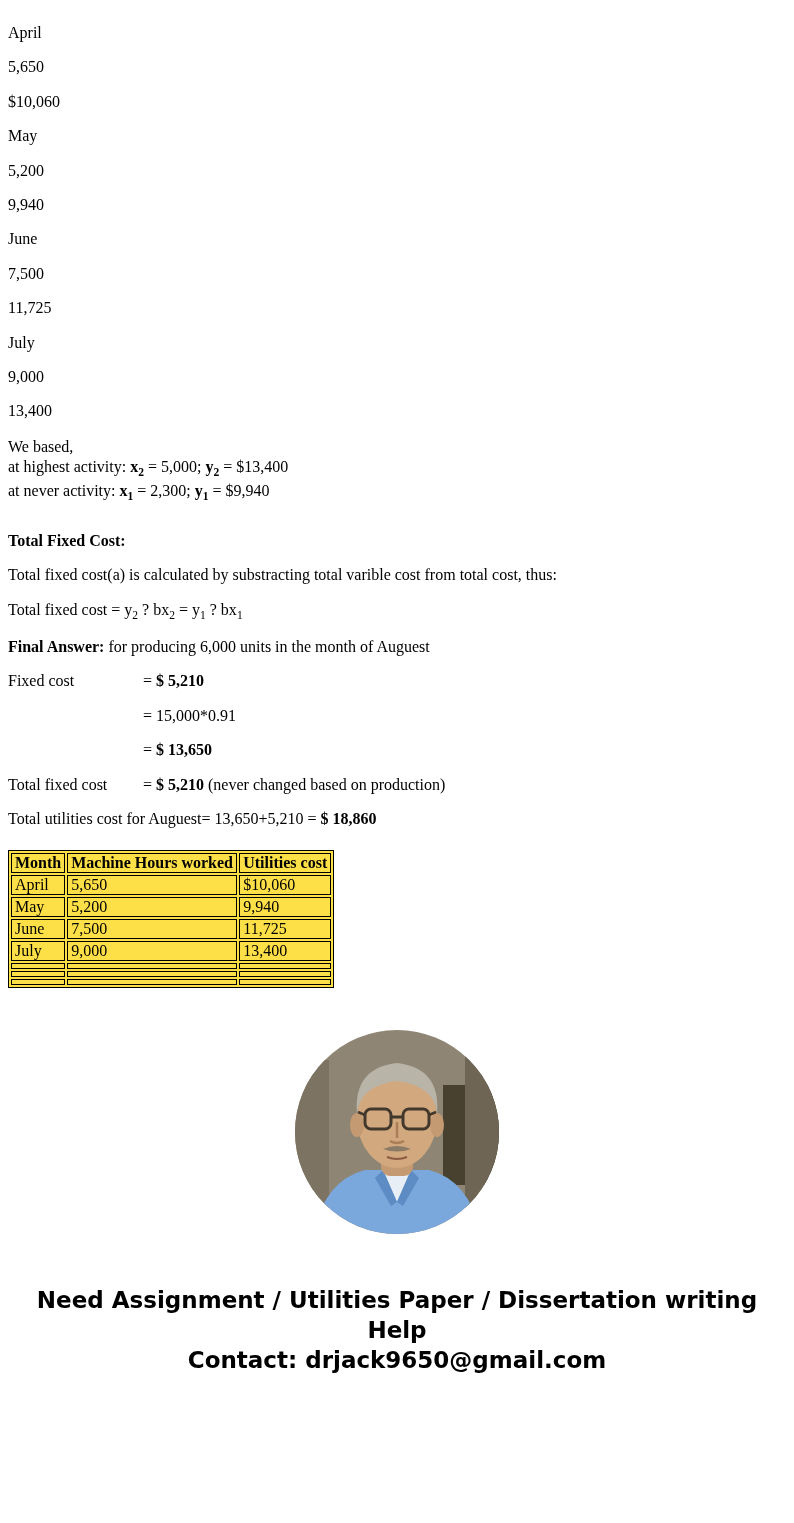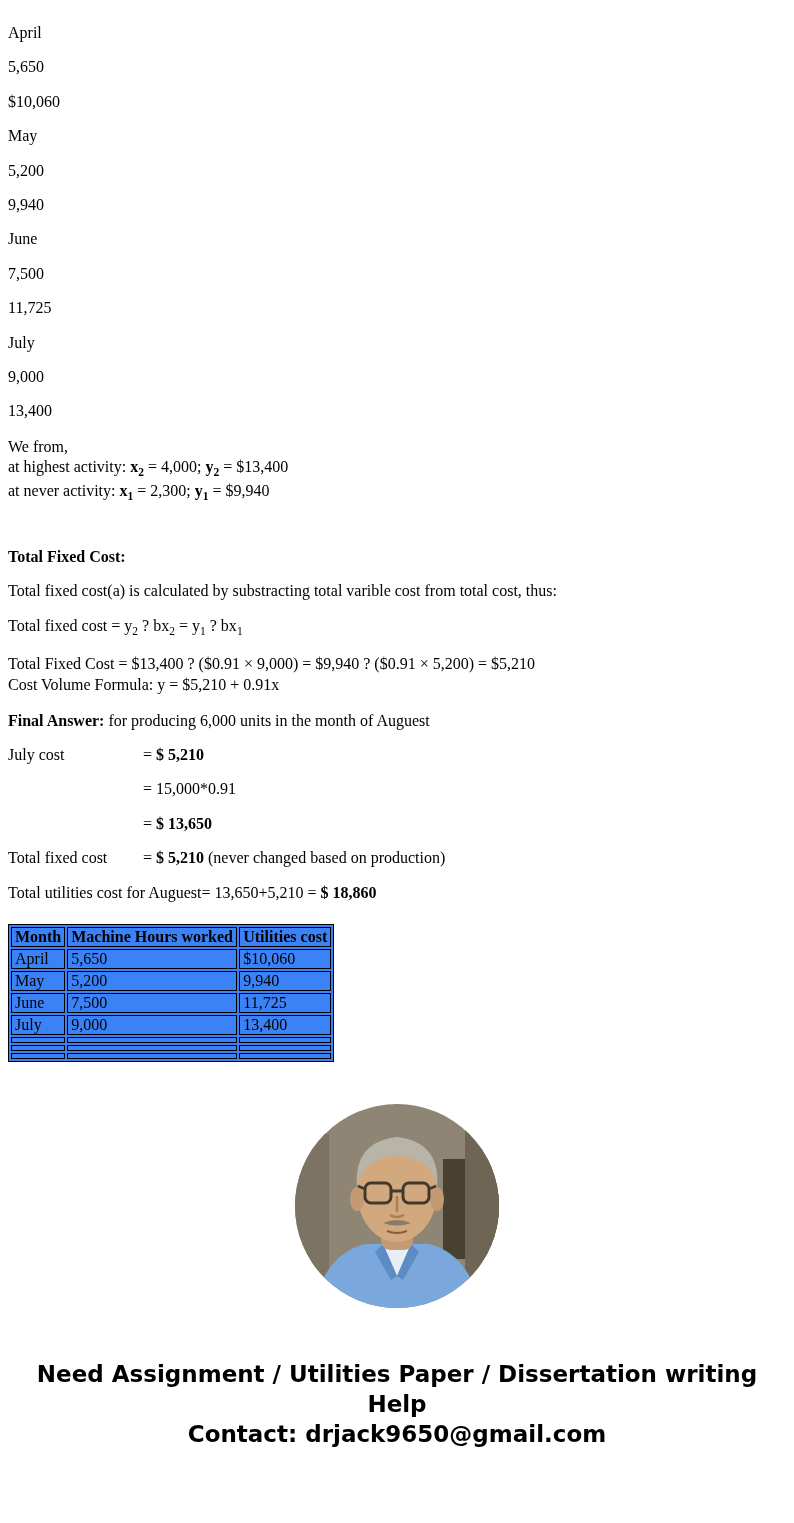--- a/index.html
+++ b/index.html
@@ -17,28 +17,28 @@
     padding: 8px;
     box-sizing: border-box;
   }
   p { margin: 16px 0; line-height: 1.15; }
   .tight { line-height: 1.3; }
   b { font-weight: bold; }
   sub { font-size: 0.72em; }
   .label { display: inline-block; width: 135px; }
   .indent { padding-left: 135px; }
   .heading-bold { font-weight: bold; }
-  .space-above { margin-top: 44px; }
+  .space-above { margin-top: 28px; }
 
   table.cost-table {
     border-collapse: separate;
     border-spacing: 2px;
     border: 1px solid #000;
     margin-top: 22px;
-    background: #3b82f6;
+    background: #fde047;
   }
   table.cost-table th,
   table.cost-table td {
     border: 1px solid #000;
     padding: 0px 3px;
     font-size: 16px;
     text-align: left;
     vertical-align: top;
   }
   table.cost-table th { font-weight: bold; }
@@ -78,40 +78,36 @@
   <p>9,940</p>
   <p>June</p>
   <p>7,500</p>
   <p>11,725</p>
   <p>July</p>
   <p>9,000</p>
   <p>13,400</p>
 
 
   <p class="tight">
-    <span>We from,</span><br>
-    <span><span>at highest activity: </span><b><span>x</span><sub>2</sub></b><span> = 4,000; </span><b><span>y</span><sub>2</sub></b><span> = $13,400</span></span><br>
+    <span>We based,</span><br>
+    <span><span>at highest activity: </span><b><span>x</span><sub>2</sub></b><span> = 5,000; </span><b><span>y</span><sub>2</sub></b><span> = $13,400</span></span><br>
     <span><span>at never activity: </span><b><span>x</span><sub>1</sub></b><span> = 2,300; </span><b><span>y</span><sub>1</sub></b><span> = $9,940</span></span>
   </p>
 
 
   <p class="heading-bold space-above">Total Fixed Cost:</p>
 
   <p>Total fixed cost(a) is calculated by substracting total varible cost from total cost, thus:</p>
 
   <p><span>Total fixed cost = y</span><sub>2</sub><span> ? bx</span><sub>2</sub><span> = y</span><sub>1</sub><span> ? bx</span><sub>1</sub></p>
 
-  <p class="tight">
-    <span>Total Fixed Cost = $13,400 ? ($0.91 × 9,000) = $9,940 ? ($0.91 × 5,200) = $5,210</span><br>
-    <span>Cost Volume Formula: y = $5,210 + 0.91x</span>
-  </p>
 
   <p><b>Final Answer:</b><span> for producing 6,000 units in the month of Auguest</span></p>
 
-  <p><span class="label">July cost</span><span>= </span><b>$ 5,210</b></p>
+  <p><span class="label">Fixed cost</span><span>= </span><b>$ 5,210</b></p>
 
 
   <p class="indent">= 15,000*0.91</p>
 
   <p class="indent"><span>= </span><b>$ 13,650</b></p>
 
   <p><span class="label">Total fixed cost</span><span>= </span><b>$ 5,210</b><span> (never changed based on production)</span></p>
 
   <p><span>Total utilities cost for Auguest= 13,650+5,210 = </span><b>$ 18,860</b></p>
 

